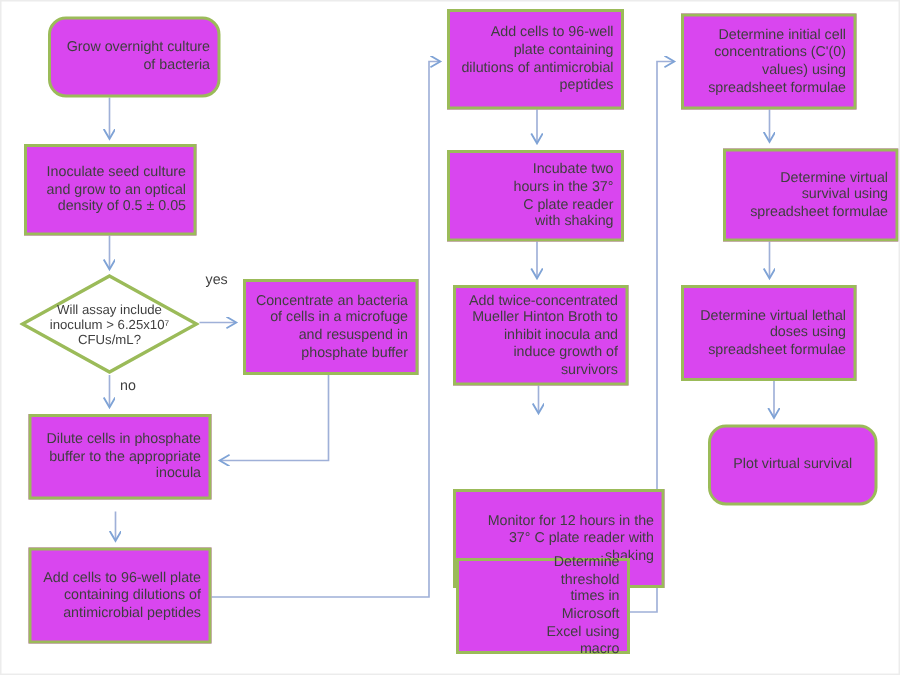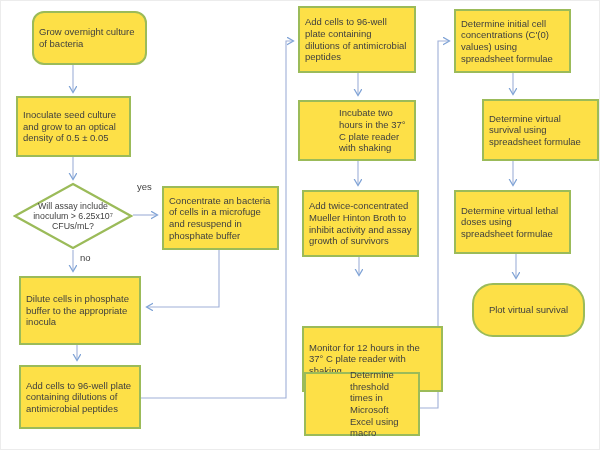--- a/index.html
+++ b/index.html
@@ -3,22 +3,22 @@
 <meta charset="utf-8">
 <style>
   html,body{margin:0;padding:0;background:#ffffff;}
   .canvas{
     position:relative;width:600px;height:450px;background:#ffffff;
     font-family:"Liberation Sans",sans-serif;color:#3f3f3f;overflow:hidden;
     box-sizing:border-box;border:1px solid #ececec;
   }
   .connectors{position:absolute;left:0;top:0;width:600px;height:450px;}
   .node{
-    position:absolute;box-sizing:border-box;border:2px solid #9bbb59;background:#fde047;
-    display:flex;align-items:center;justify-content:center;text-align:left;
+    position:absolute;box-sizing:border-box;border:2px solid #9bbb59;background:#d946ef;
+    display:flex;align-items:center;justify-content:center;text-align:right;
     padding:2px 5px;z-index:2;
   }
   .node-text{font-size:9.5px;line-height:1.22;color:#3f3f3f;}
   .rounded{border-radius:12px;margin-left:16px;}
   .diamond{
     position:absolute;display:flex;align-items:center;justify-content:center;
     text-align:center;z-index:2;background:transparent;border:none;padding:0;
   }
   .diamond-shape{position:absolute;left:0;top:0;width:100%;height:100%;}
   .diamond-shape polygon{fill:#ffffff;stroke:#9bbb59;stroke-width:2.2;}
@@ -72,38 +72,38 @@
     <span class="node-text diamond-text">Will assay include inoculum &gt; 6.25x10⁷ CFUs/mL?</span>
   </div>
 
   <span class="edge-label" style="left:136px;top:180px;">yes</span>
   <span class="edge-label" style="left:79px;top:251px;">no</span>
 
   <div class="node" style="left:161px;top:185px;width:117px;height:64px;">
     <span class="node-text">Concentrate an bacteria of cells in a microfuge and resuspend in phosphate buffer</span>
   </div>
 
-  <div class="node" style="left:18px;top:275px;width:122px;height:69px;">
+  <div class="node" style="left:18px;top:275px;width:122px;height:57px;">
     <span class="node-text">Dilute cells in phosphate buffer to the appropriate inocula</span>
   </div>
 
   <div class="node" style="left:18px;top:364px;width:122px;height:64px;">
     <span class="node-text">Add cells to 96-well plate containing dilutions of antimicrobial peptides</span>
   </div>
 
   <div class="node" style="left:297px;top:5px;width:118px;height:67px;">
     <span class="node-text">Add cells to 96-well plate containing dilutions of antimicrobial peptides</span>
   </div>
 
   <div class="node" style="left:297px;top:99px;width:118px;height:61px;padding-left:39px;">
     <span class="node-text">Incubate two hours in the 37° C plate reader with shaking</span>
   </div>
 
   <div class="node" style="left:301px;top:189px;width:117px;height:67px;">
-    <span class="node-text">Add twice-concentrated Mueller Hinton Broth to inhibit activity and assay growth of survivors</span>
+    <span class="node-text">Add twice-concentrated Mueller Hinton Broth to inhibit inocula and induce growth of survivors</span>
   </div>
 
   <div class="node" style="left:301px;top:279px;width:141px;height:66px;margin-top:46px;">
     <span class="node-text">Monitor for 12 hours in the 37° C plate reader with shaking</span>
   </div>
 
   <div class="node" style="left:303px;top:371px;width:116px;height:64px;padding-left:44px;">
     <span class="node-text">Determine threshold times in Microsoft Excel using macro</span>
   </div>
 
@@ -112,17 +112,17 @@
   </div>
 
   <div class="node" style="left:453px;top:98px;width:117px;height:62px;margin-left:28px;">
     <span class="node-text">Determine virtual survival using spreadsheet formulae</span>
   </div>
 
   <div class="node" style="left:453px;top:189px;width:117px;height:64px;">
     <span class="node-text">Determine virtual lethal doses using spreadsheet formulae</span>
   </div>
 
-  <div class="node rounded" style="left:455px;top:282px;width:113px;height:54px;border-radius:21px;">
+  <div class="node rounded" style="left:455px;top:282px;width:113px;height:54px;">
     <span class="node-text">Plot virtual survival</span>
   </div>
 
 </div>
 
 </body></html>

